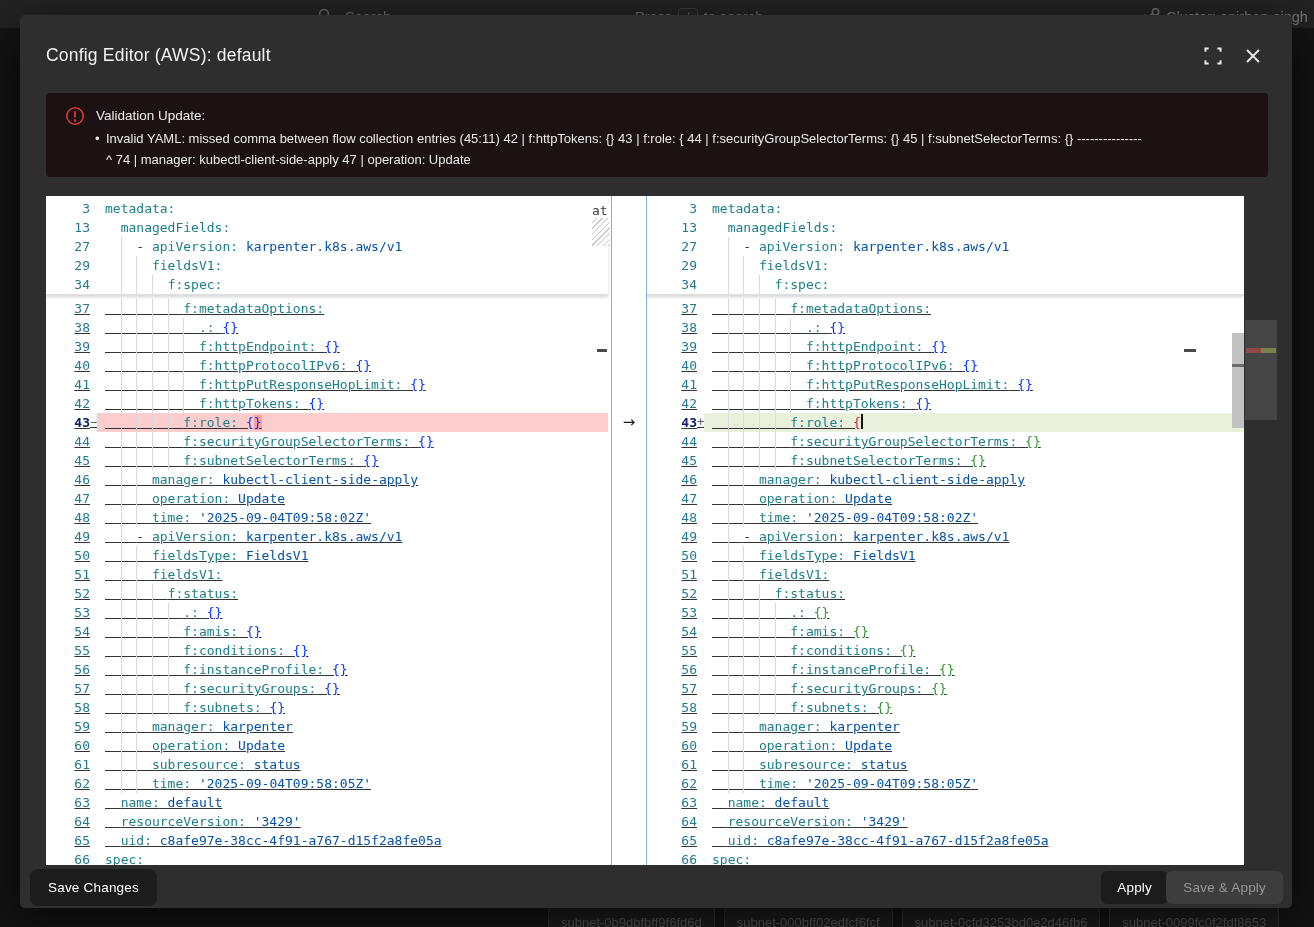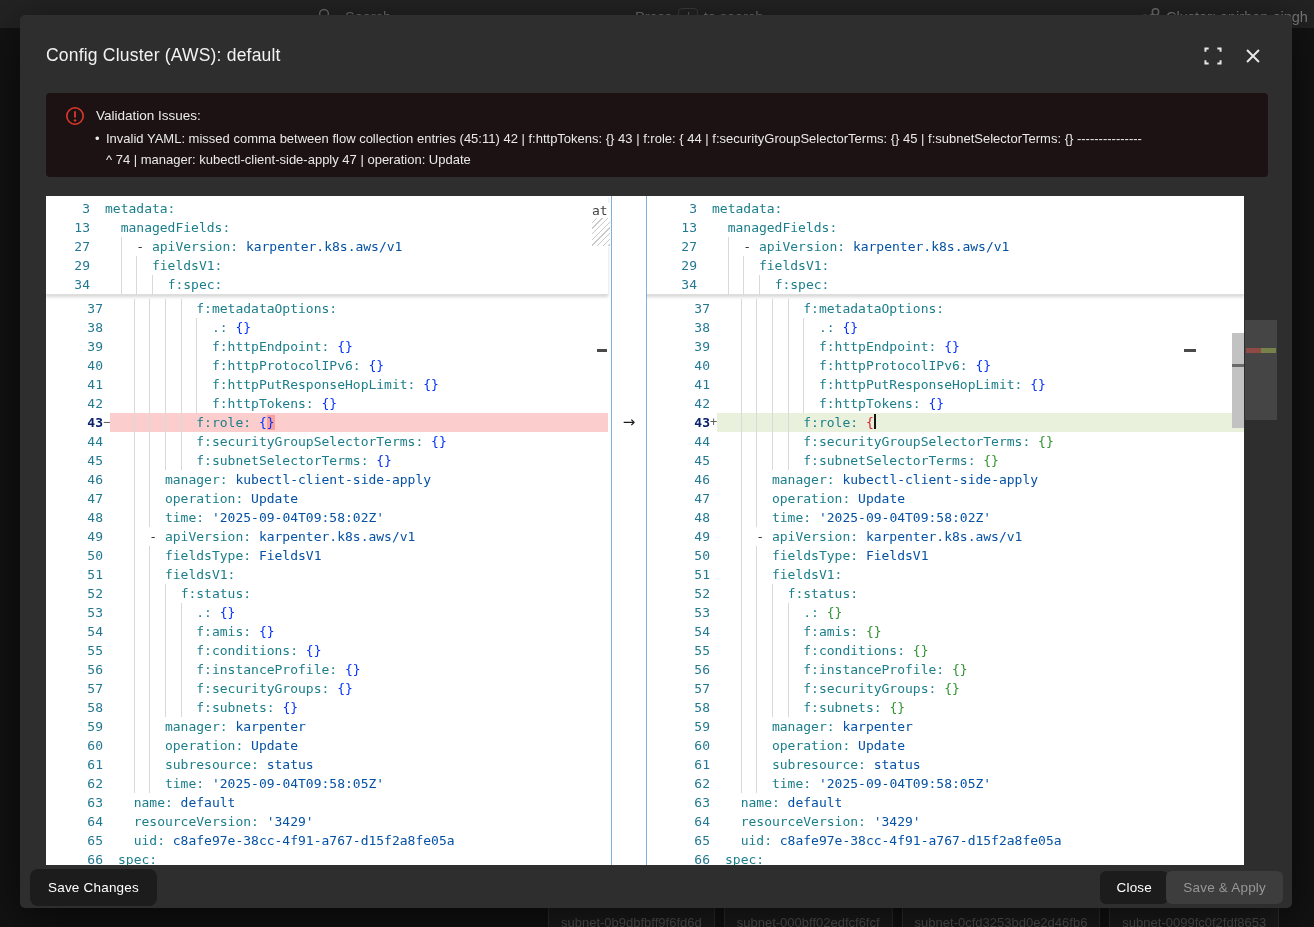--- a/index.html
+++ b/index.html
@@ -25,21 +25,21 @@
   #banner .bissue{position:absolute;left:60px;top:36px;right:18px;line-height:20.5px;font-size:13px;color:#e9e9e9;}
   #banner .bullet{position:absolute;left:-11px;top:0;}
   
   #editor{position:absolute;left:26px;top:181px;width:1198px;height:669px;background:#fff;overflow:hidden;
     font-family:"DejaVu Sans Mono","Liberation Mono",monospace;font-size:13px;line-height:19px;color:#333;}
   .pane{position:absolute;top:0;bottom:0;background:#fff;}
   .pane.left{left:0;width:562px;}
   .pane.right{left:599px;width:599px;}
   .sticky{position:absolute;left:0;right:0;top:0;padding-top:3px;background:#fff;z-index:3;
     border-bottom:1px solid #dedede;box-shadow:0 2px 3px rgba(90,90,90,.25);}
-  .pbody{position:absolute;left:13px;right:0;top:103px;}
+  .pbody{position:absolute;left:0;right:0;top:103px;text-decoration:underline;}
   .row{display:flex;height:19px;}
   .num{flex:none;text-align:right;color:#237893;background:#fff;}
   .left .num{width:44px;} .right .num{width:52px;}
   .num.active{color:#0b216f;font-weight:bold;}
   .mk{flex:none;width:7px;color:#5f5f5f;background:#fff;font-size:12px;}
   .code{flex:1;position:relative;overflow:hidden;}
   .row.removed .code{background:#fccdcd;}
   .row.added .code{background:#e9f0db;}
   .code i{position:absolute;top:0;height:19px;width:1px;background:#d9d9d9;}
   .code .t{display:block;white-space:pre;padding-left:8px;position:relative;}
@@ -85,36 +85,36 @@
 </div>
 
 <div id="chips">
     <div class="chip">subnet-0b9dbfbff9f6fd6d</div>
     <div class="chip">subnet-000bff02edfcf6fcf</div>
     <div class="chip">subnet-0cfd3253bd0e2d46fb6</div>
     <div class="chip">subnet-0099fc0f2fdf8653</div>
   </div>
 
 <div id="modal">
-  <div id="mtitle">Config Cluster (AWS): default</div>
+  <div id="mtitle">Config Editor (AWS): default</div>
 
   <svg class="hicon" style="right:66px" viewBox="0 0 24 24">
     <path d="M8 5 H5 V8 M16 5 H19 V8 M19 16 V19 H16 M8 19 H5 V16" fill="none" stroke="#e8e8e8" stroke-width="1.8"></path>
   </svg>
   <svg class="hicon" style="right:26px" viewBox="0 0 24 24">
     <path d="M6.5 6.5 L17.5 17.5 M17.5 6.5 L6.5 17.5" stroke="#e8e8e8" stroke-width="1.8"></path>
   </svg>
 
   <div id="banner">
     <svg class="bicon" width="20" height="20" viewBox="0 0 20 20">
       <circle cx="10" cy="10" r="8.2" fill="none" stroke="#e0382d" stroke-width="1.6"></circle>
       <line x1="10" y1="5.2" x2="10" y2="11.4" stroke="#e0382d" stroke-width="1.8"></line>
       <circle cx="10" cy="14.4" r="1.2" fill="#e0382d"></circle>
     </svg>
-    <div class="bhead">Validation Issues:</div>
+    <div class="bhead">Validation Update:</div>
     <div class="bissue">
       <span class="bullet">•</span>
       <span>Invalid YAML: missed comma between flow collection entries (45:11) 42 | f:httpTokens: {} 43 | f:role: { 44 | f:securityGroupSelectorTerms: {} 45 | f:subnetSelectorTerms: {} ---------------</span><br>
       <span>^ 74 | manager: kubectl-client-side-apply 47 | operation: Update</span>
     </div>
   </div>
 
   <div id="editor">
     <div class="pane left">
       <div class="sticky">
@@ -817,15 +817,15 @@
         <div class="mark"></div>
       </div>
   </div>
 
   <div id="ruler">
     <div class="red"></div>
     <div class="grn"></div>
   </div>
 
   <button id="undo" class="btn">Save Changes</button>
-  <button id="close" class="btn">Close</button>
+  <button id="close" class="btn">Apply</button>
   <button id="save" class="btn" aria-disabled="true">Save &amp; Apply</button>
 </div>
 
 </body></html>

